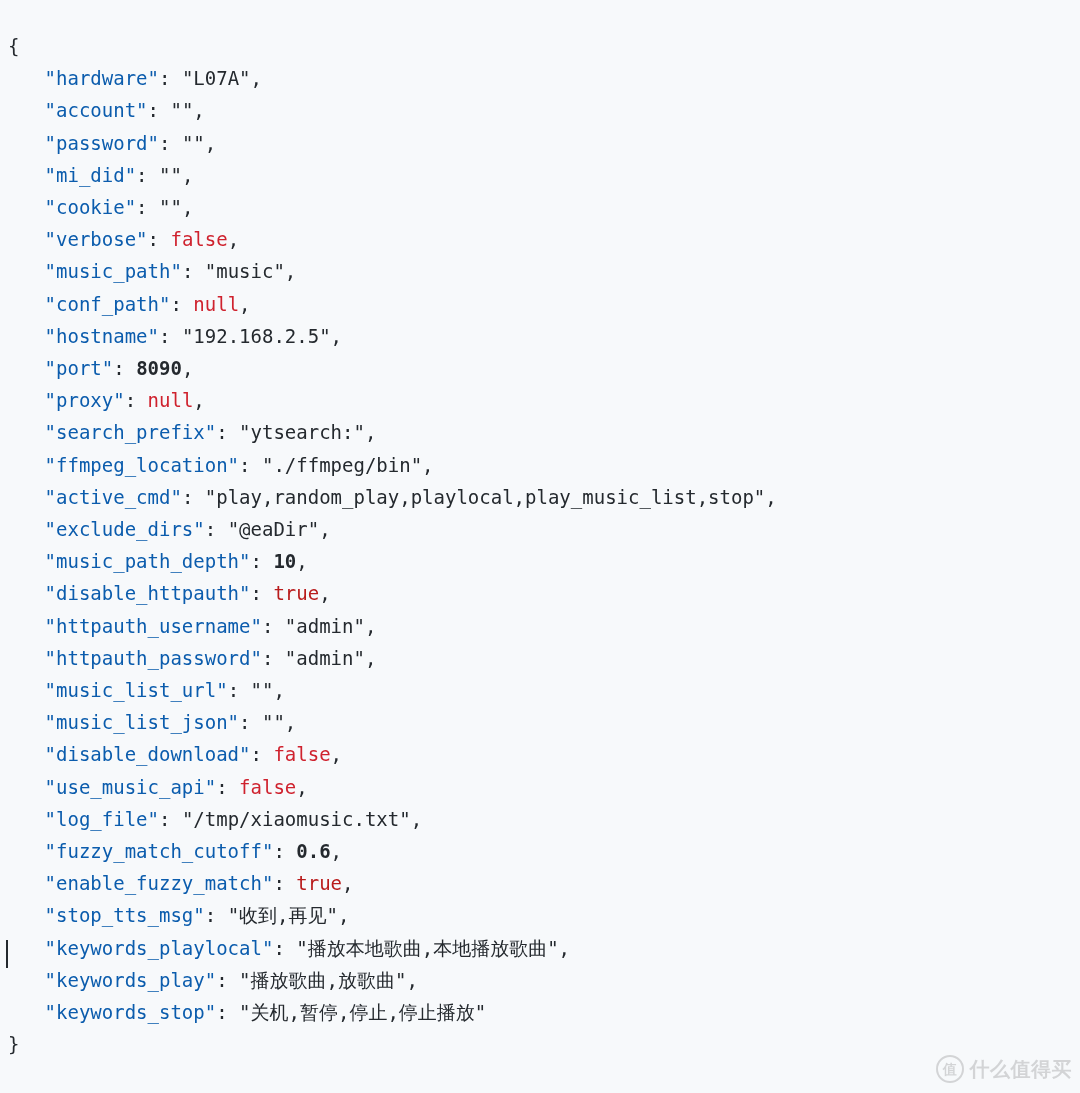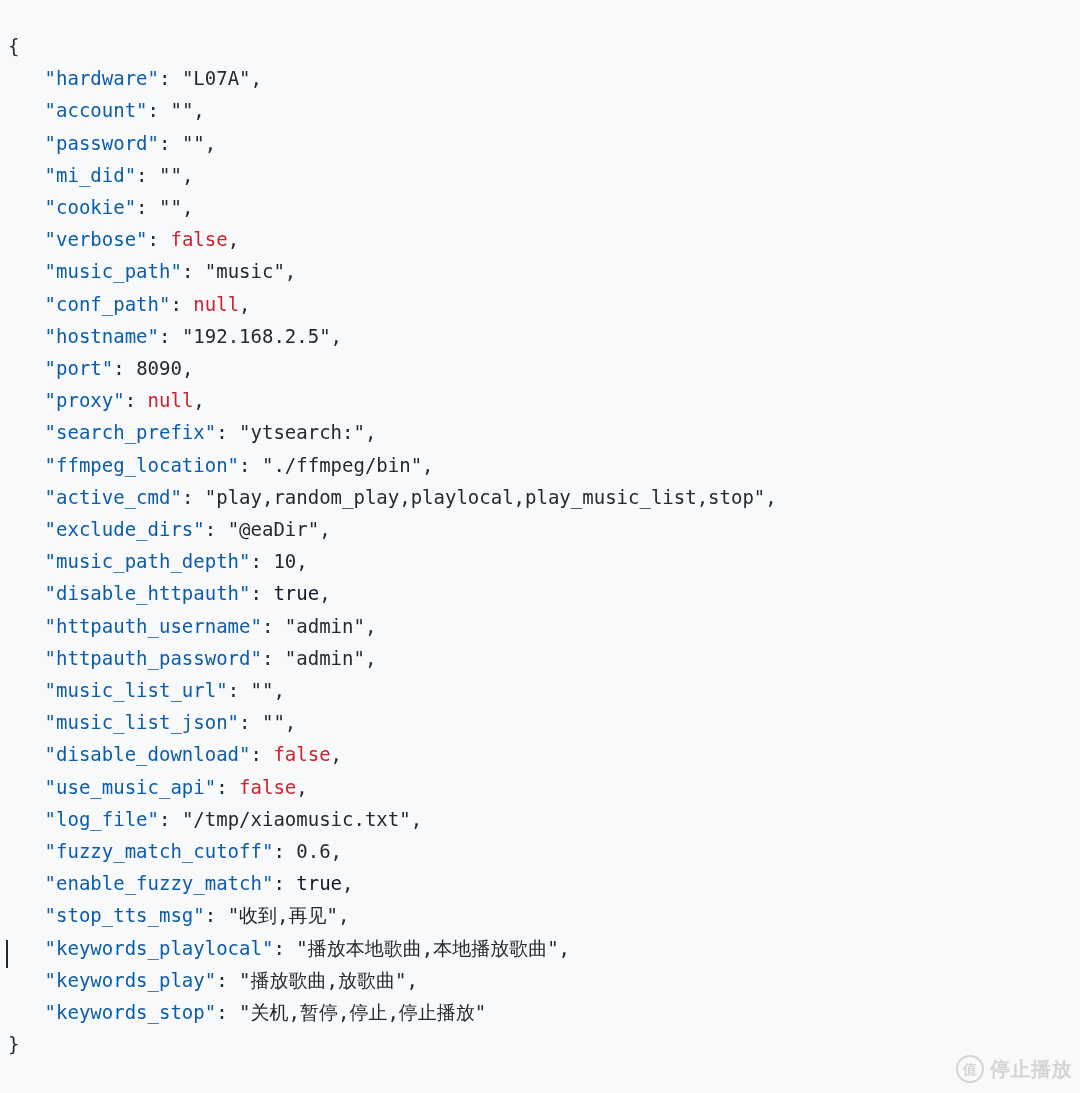--- a/index.html
+++ b/index.html
@@ -17,23 +17,23 @@
   }
   pre.code{
     margin:0;
     padding:30px 8px 0 8px;
     white-space:pre;
     position:relative;
   }
   .indent{display:inline-block;width:3.2ch;}
   .key{color:#0b5cad;}
   .str{color:#24292e;}
-  .num{color:#24292e;}
+  .num{color:#24292e;font-weight:bold;}
   .kw-null{color:#cf222e;}   
-  .kw-true{color:#0f172a;}   
+  .kw-true{color:#b91c1c;}   
   .kw-false{color:#cf222e;margin-top:24px;}  
   .punct{color:#24292e;}
   .line{display:block;}
   .cursor{
     position:absolute;
     width:2px;
     height:28px;
     background:#24292e;
     left:6px;
     top:940px;
@@ -59,14 +59,14 @@
 
 <pre class="code"><span class="line"><span class="punct">{</span></span><span class="line"><span class="indent"></span><span class="key">"hardware"</span><span class="punct">: </span><span class="str">"L07A"</span><span class="punct">,</span></span><span class="line"><span class="indent"></span><span class="key">"account"</span><span class="punct">: </span><span class="str">""</span><span class="punct">,</span></span><span class="line"><span class="indent"></span><span class="key">"password"</span><span class="punct">: </span><span class="str">""</span><span class="punct">,</span></span><span class="line"><span class="indent"></span><span class="key">"mi_did"</span><span class="punct">: </span><span class="str">""</span><span class="punct">,</span></span><span class="line"><span class="indent"></span><span class="key">"cookie"</span><span class="punct">: </span><span class="str">""</span><span class="punct">,</span></span><span class="line"><span class="indent"></span><span class="key">"verbose"</span><span class="punct">: </span><span class="kw-false">false</span><span class="punct">,</span></span><span class="line"><span class="indent"></span><span class="key">"music_path"</span><span class="punct">: </span><span class="str">"music"</span><span class="punct">,</span></span><span class="line"><span class="indent"></span><span class="key">"conf_path"</span><span class="punct">: </span><span class="kw-null">null</span><span class="punct">,</span></span><span class="line"><span class="indent"></span><span class="key">"hostname"</span><span class="punct">: </span><span class="str">"192.168.2.5"</span><span class="punct">,</span></span><span class="line"><span class="indent"></span><span class="key">"port"</span><span class="punct">: </span><span class="num">8090</span><span class="punct">,</span></span><span class="line"><span class="indent"></span><span class="key">"proxy"</span><span class="punct">: </span><span class="kw-null">null</span><span class="punct">,</span></span><span class="line"><span class="indent"></span><span class="key">"search_prefix"</span><span class="punct">: </span><span class="str">"ytsearch:"</span><span class="punct">,</span></span><span class="line"><span class="indent"></span><span class="key">"ffmpeg_location"</span><span class="punct">: </span><span class="str">"./ffmpeg/bin"</span><span class="punct">,</span></span><span class="line"><span class="indent"></span><span class="key">"active_cmd"</span><span class="punct">: </span><span class="str">"play,random_play,playlocal,play_music_list,stop"</span><span class="punct">,</span></span><span class="line"><span class="indent"></span><span class="key">"exclude_dirs"</span><span class="punct">: </span><span class="str">"@eaDir"</span><span class="punct">,</span></span><span class="line"><span class="indent"></span><span class="key">"music_path_depth"</span><span class="punct">: </span><span class="num">10</span><span class="punct">,</span></span><span class="line"><span class="indent"></span><span class="key">"disable_httpauth"</span><span class="punct">: </span><span class="kw-true">true</span><span class="punct">,</span></span><span class="line"><span class="indent"></span><span class="key">"httpauth_username"</span><span class="punct">: </span><span class="str">"admin"</span><span class="punct">,</span></span><span class="line"><span class="indent"></span><span class="key">"httpauth_password"</span><span class="punct">: </span><span class="str">"admin"</span><span class="punct">,</span></span><span class="line"><span class="indent"></span><span class="key">"music_list_url"</span><span class="punct">: </span><span class="str">""</span><span class="punct">,</span></span><span class="line"><span class="indent"></span><span class="key">"music_list_json"</span><span class="punct">: </span><span class="str">""</span><span class="punct">,</span></span><span class="line"><span class="indent"></span><span class="key">"disable_download"</span><span class="punct">: </span><span class="kw-false">false</span><span class="punct">,</span></span><span class="line"><span class="indent"></span><span class="key">"use_music_api"</span><span class="punct">: </span><span class="kw-false">false</span><span class="punct">,</span></span><span class="line"><span class="indent"></span><span class="key">"log_file"</span><span class="punct">: </span><span class="str">"/tmp/xiaomusic.txt"</span><span class="punct">,</span></span><span class="line"><span class="indent"></span><span class="key">"fuzzy_match_cutoff"</span><span class="punct">: </span><span class="num">0.6</span><span class="punct">,</span></span><span class="line"><span class="indent"></span><span class="key">"enable_fuzzy_match"</span><span class="punct">: </span><span class="kw-true">true</span><span class="punct">,</span></span><span class="line"><span class="indent"></span><span class="key">"stop_tts_msg"</span><span class="punct">: </span><span class="str">"收到,再见"</span><span class="punct">,</span></span><span class="line"><span class="indent"></span><span class="key">"keywords_playlocal"</span><span class="punct">: </span><span class="str">"播放本地歌曲,本地播放歌曲"</span><span class="punct">,</span></span><span class="line"><span class="indent"></span><span class="key">"keywords_play"</span><span class="punct">: </span><span class="str">"播放歌曲,放歌曲"</span><span class="punct">,</span></span><span class="line"><span class="indent"></span><span class="key">"keywords_stop"</span><span class="punct">: </span><span class="str">"关机,暂停,停止,停止播放"</span></span><span class="line"><span class="punct">}</span></span></pre>
 
 <div class="cursor"></div>
 
 <div class="watermark">
   <svg width="28" height="28" viewBox="0 0 28 28">
     <circle cx="14" cy="14" r="13" fill="none" stroke="#333" stroke-width="2"></circle>
     <text x="14" y="19" text-anchor="middle" font-size="14" font-weight="700" fill="#333" font-family="sans-serif">值</text>
   </svg>
-  <span>停止播放</span>
+  <span>什么值得买</span>
 </div>
 
 </body></html>

